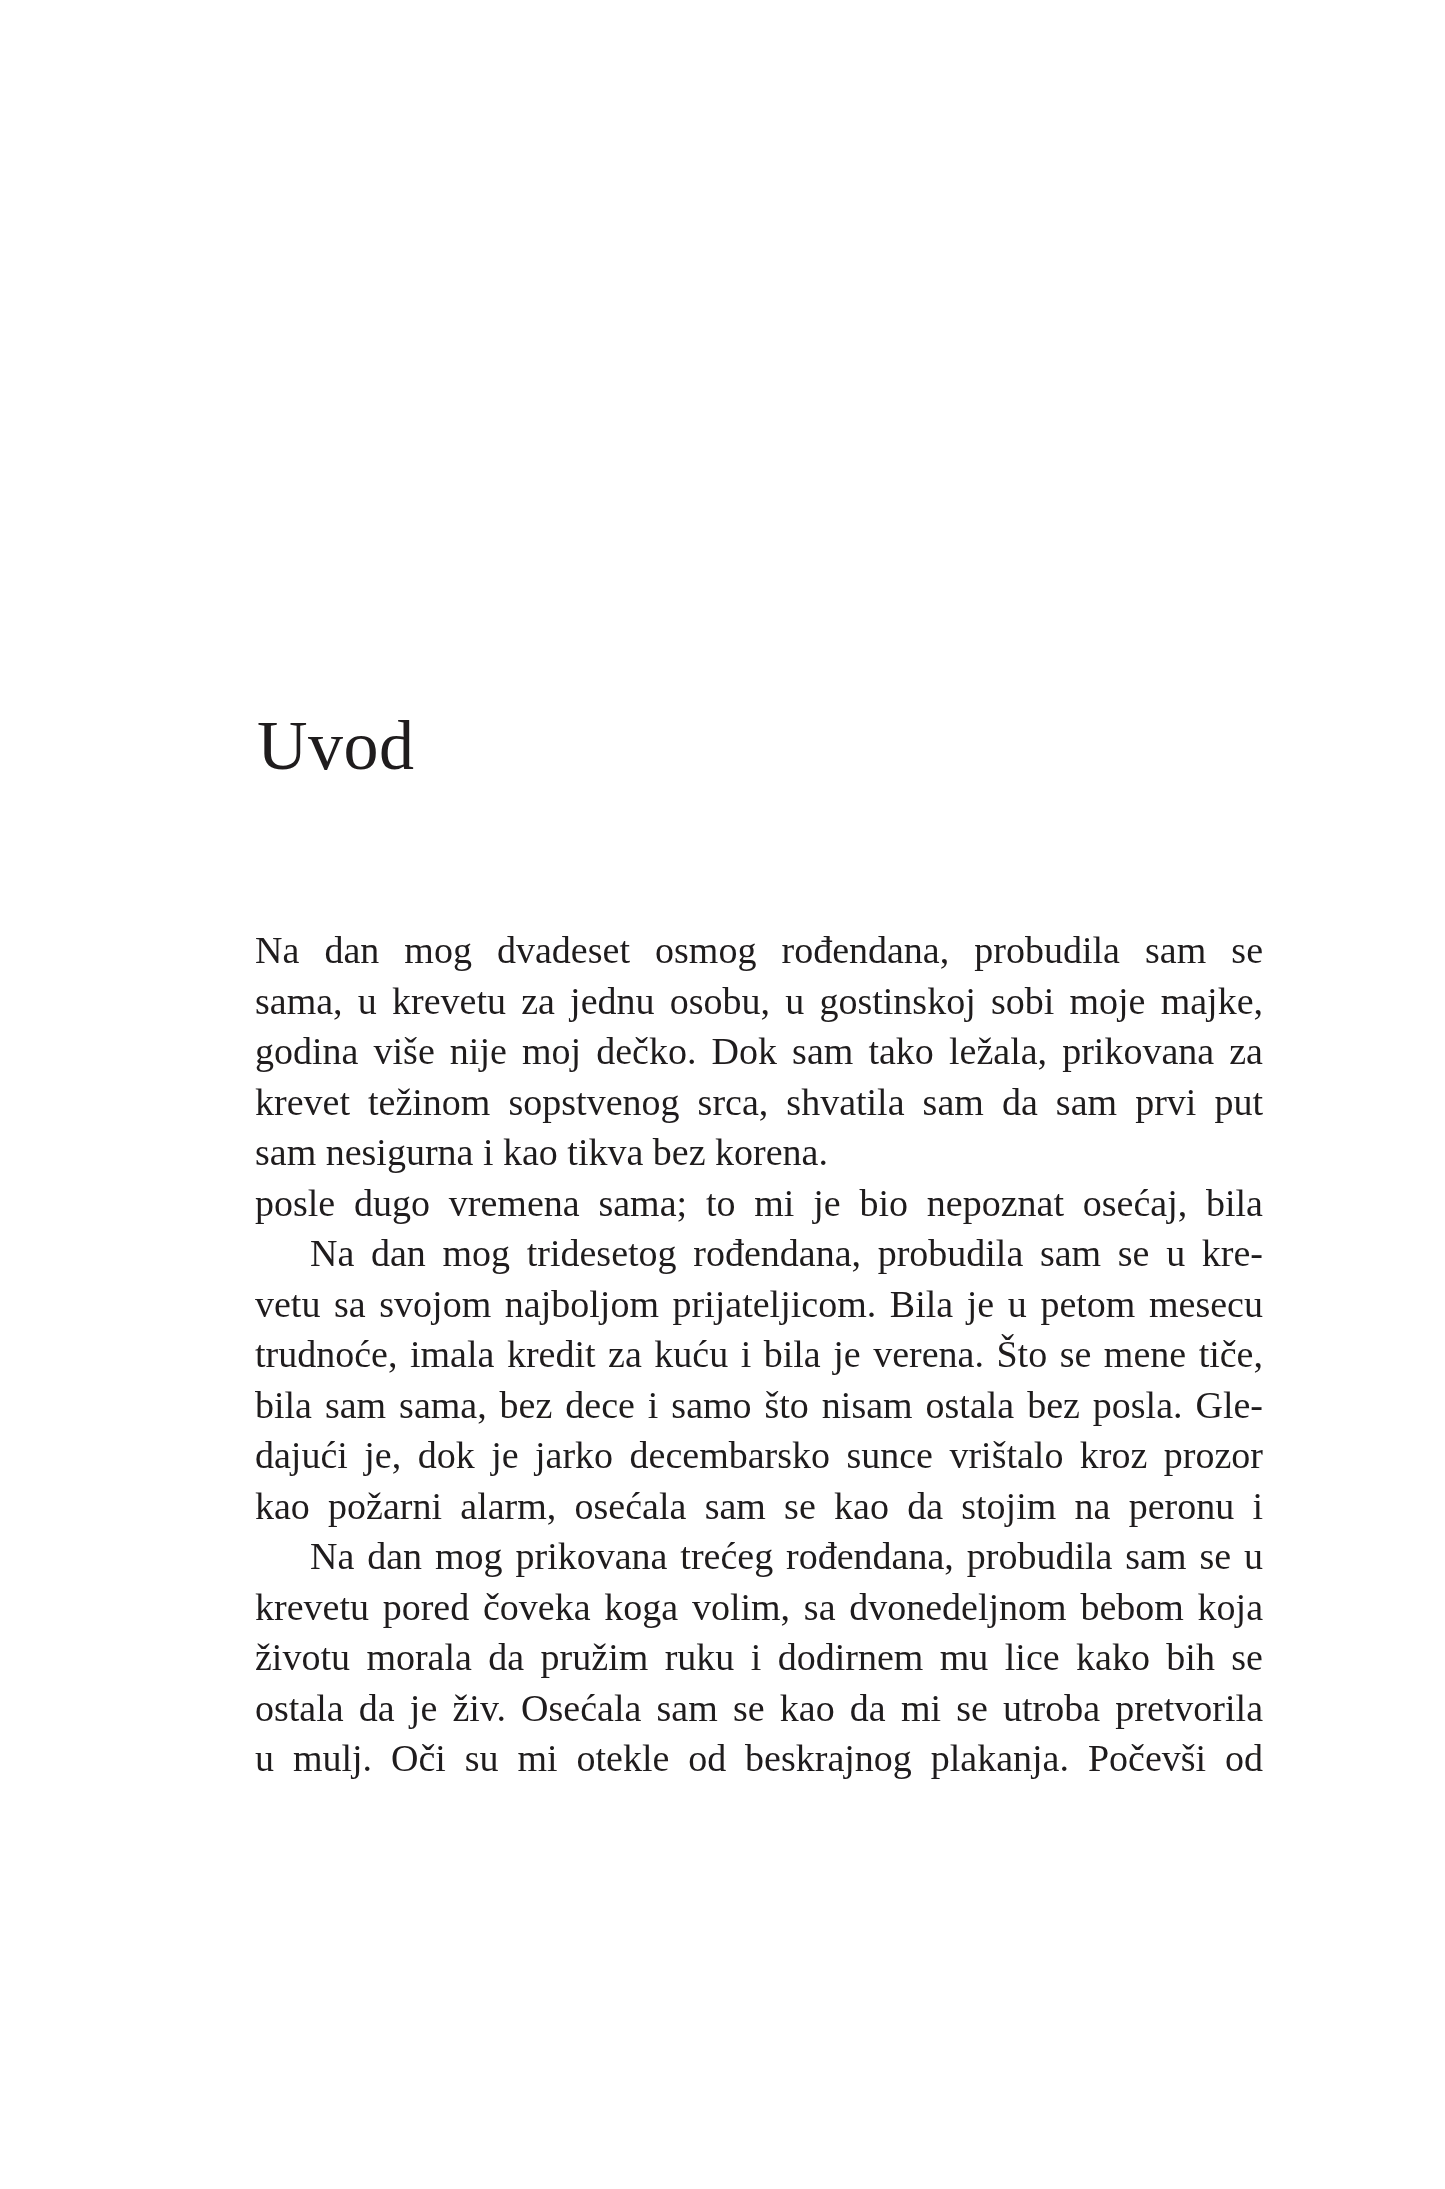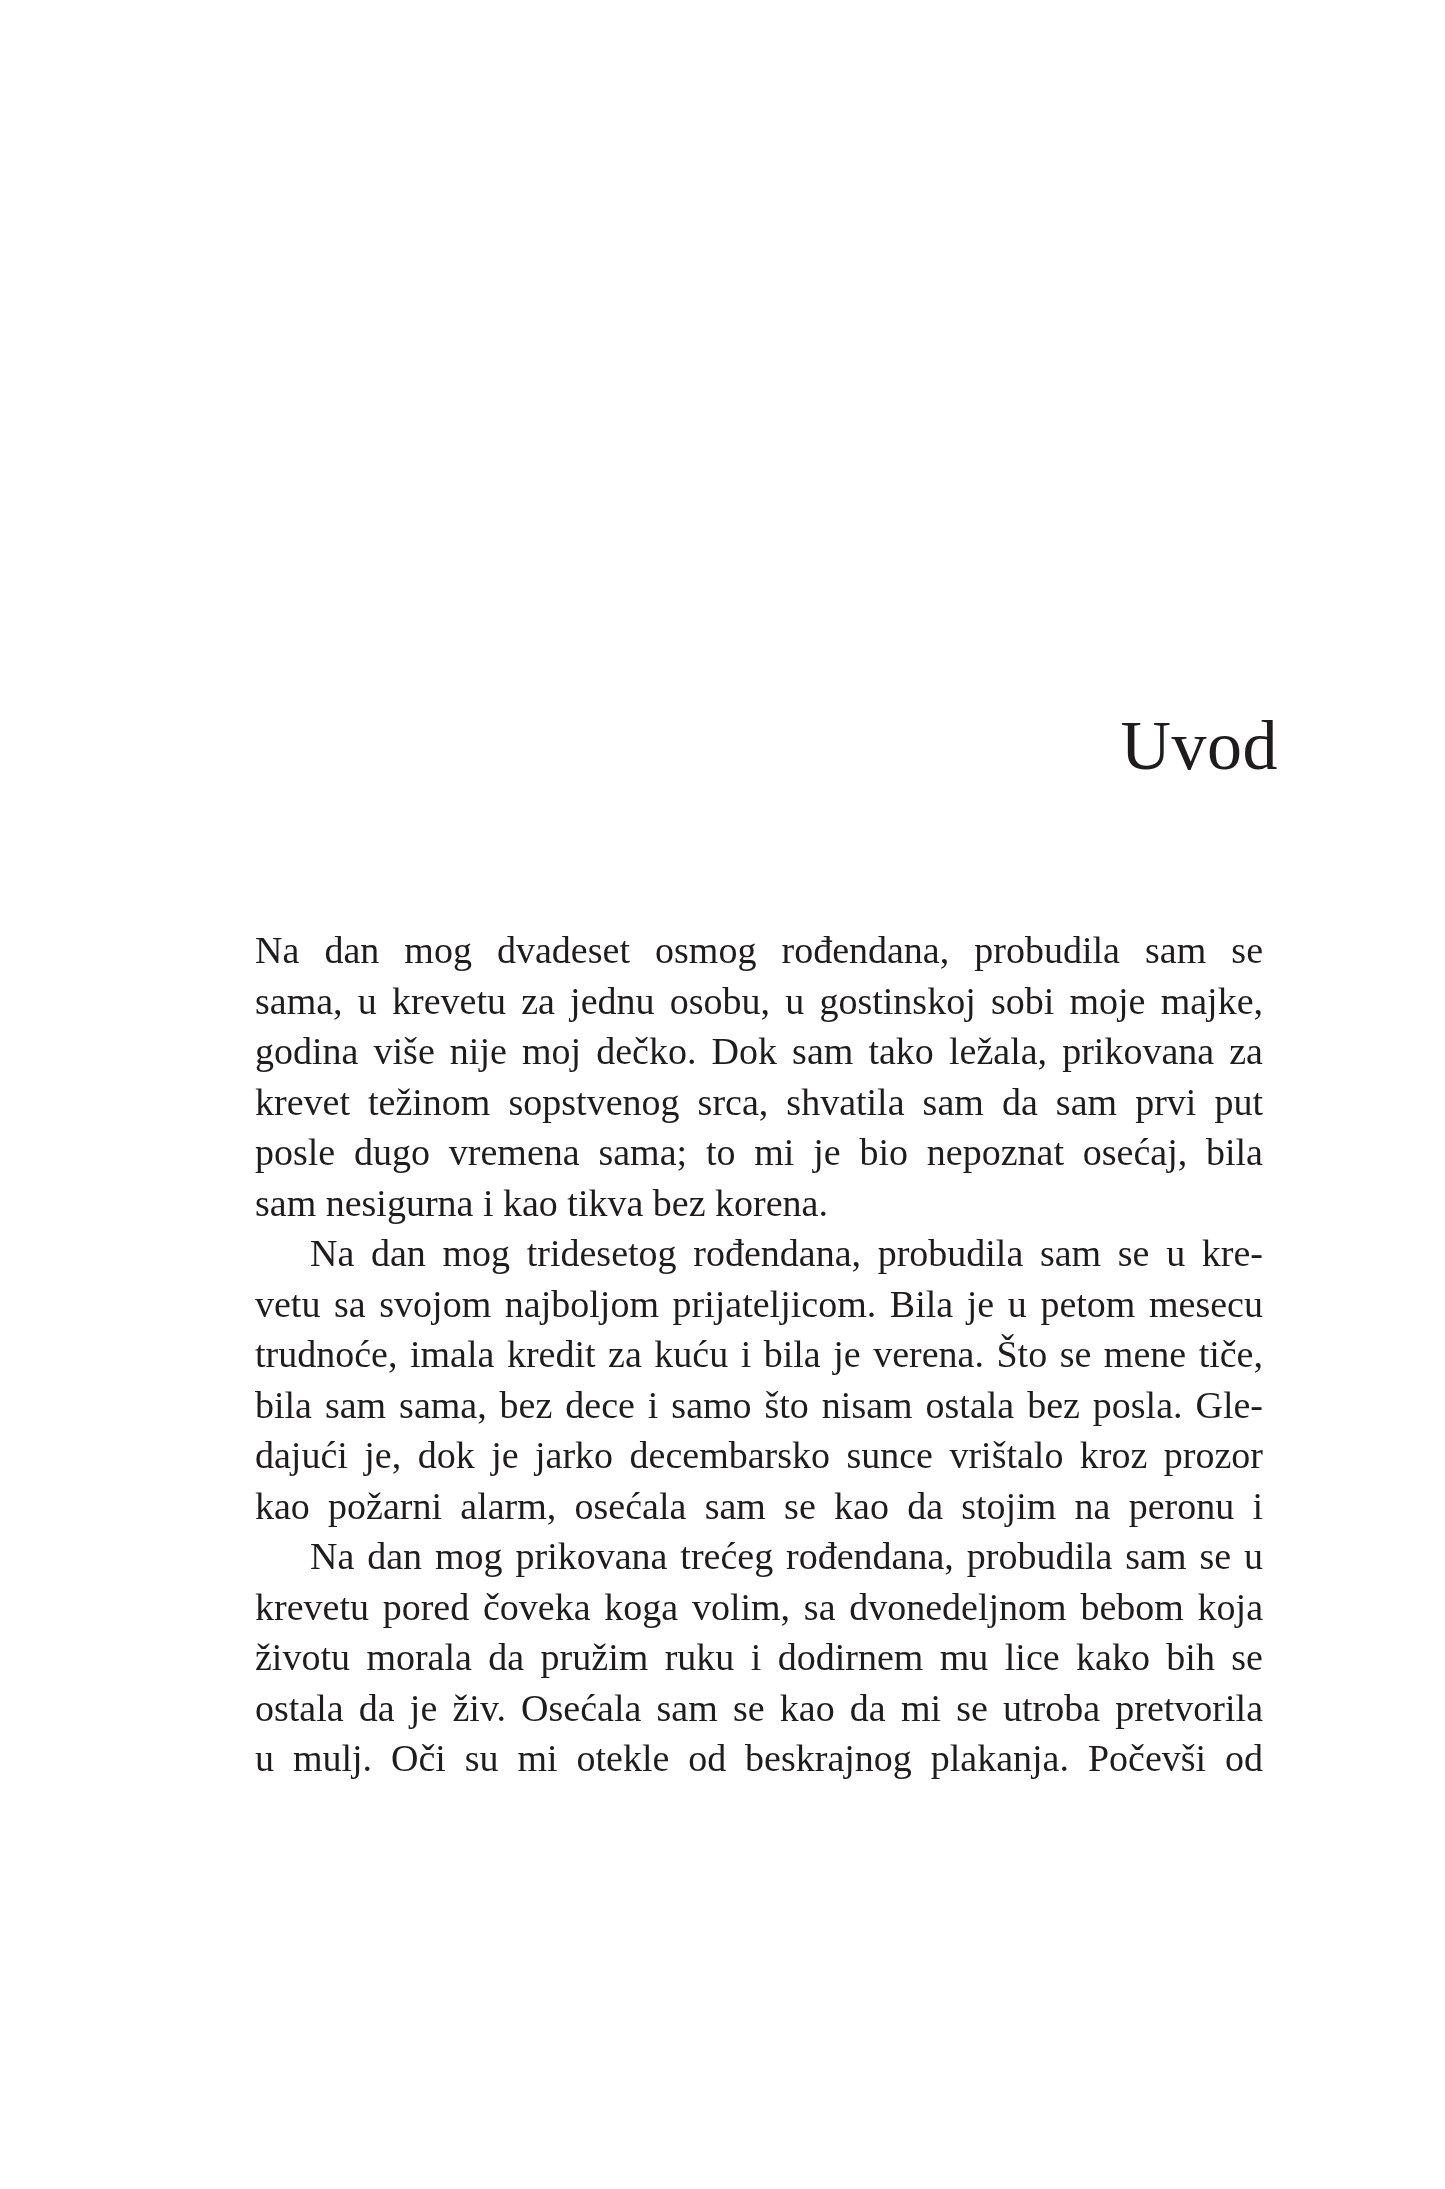--- a/index.html
+++ b/index.html
@@ -16,23 +16,23 @@
   .page {
     position: relative;
     width: 1445px;
     height: 2189px;
     background: #ffffff;
     overflow: hidden;
   }
   .chapter-title {
     position: absolute;
     top: 711px;
-    left: 270px;
+    left: 257px;
     width: 1008px;
-    text-align: right;
+    text-align: left;
     font-size: 70px;
     line-height: 70px;
     font-weight: 400;
     letter-spacing: 0.5px;
   }
   .body-text {
     position: absolute;
     top: 925px;
     left: 255px;
     width: 1008px;
@@ -54,22 +54,22 @@
 </head>
 <body>
 
 <div class="page">
   <div class="chapter-title">Uvod</div>
   <div class="body-text">
       <div class="line">Na dan mog dvadeset osmog rođendana, probudila sam se</div>
       <div class="line">sama, u krevetu za jednu osobu, u gostinskoj sobi moje majke,</div>
       <div class="line">godina više nije moj dečko. Dok sam tako ležala, prikovana za</div>
       <div class="line">krevet težinom sopstvenog srca, shvatila sam da sam prvi put</div>
+      <div class="line flush-left">sam nesigurna i kao tikva bez korena.</div>
       <div class="line">posle dugo vremena sama; to mi je bio nepoznat osećaj, bila</div>
-      <div class="line flush-left">sam nesigurna i kao tikva bez korena.</div>
       <div class="line indent">Na dan mog tridesetog rođendana, probudila sam se u kre-</div>
       <div class="line">vetu sa svojom najboljom prijateljicom. Bila je u petom mesecu</div>
       <div class="line">trudnoće, imala kredit za kuću i bila je verena. Što se mene tiče,</div>
       <div class="line">bila sam sama, bez dece i samo što nisam ostala bez posla. Gle-</div>
       <div class="line">dajući je, dok je jarko decembarsko sunce vrištalo kroz prozor</div>
       <div class="line">kao požarni alarm, osećala sam se kao da stojim na peronu i</div>
       <div class="line indent">Na dan mog prikovana trećeg rođendana, probudila sam se u</div>
       <div class="line">krevetu pored čoveka koga volim, sa dvonedeljnom bebom koja</div>
       <div class="line">životu morala da pružim ruku i dodirnem mu lice kako bih se</div>
       <div class="line">ostala da je živ. Osećala sam se kao da mi se utroba pretvorila</div>

